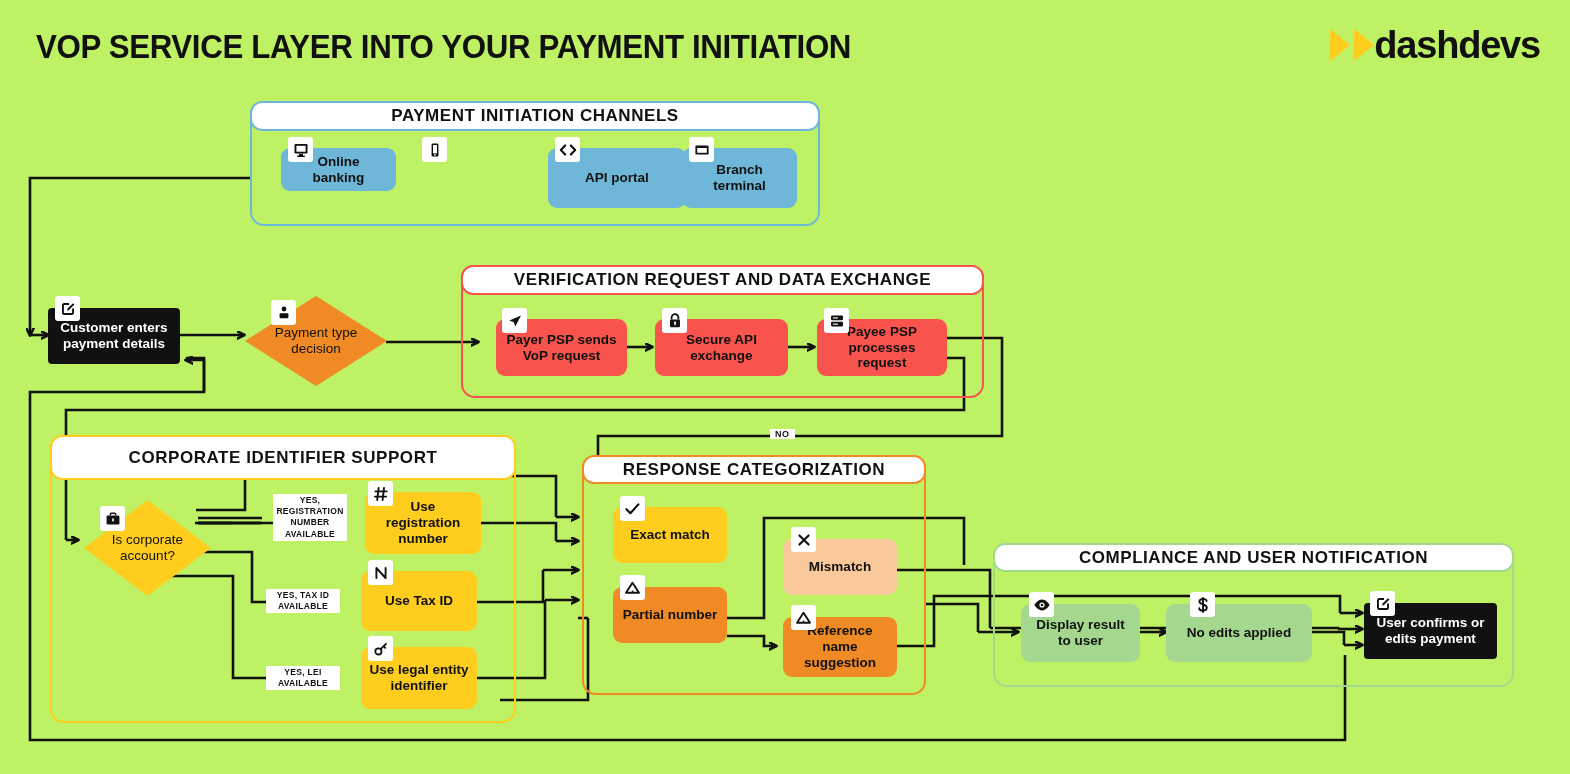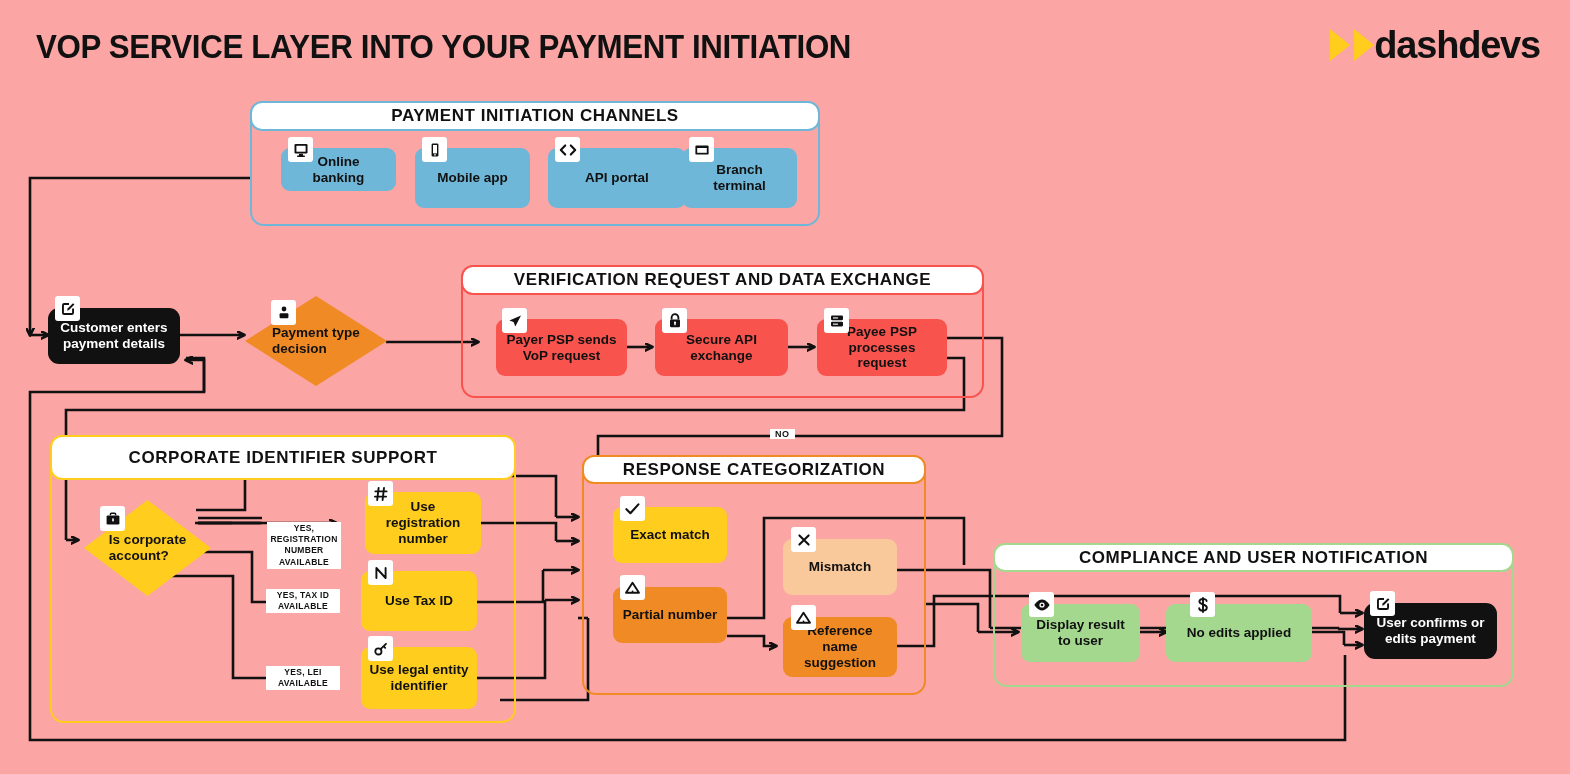--- a/index.html
+++ b/index.html
@@ -1,18 +1,18 @@
 <!DOCTYPE html>
 <html><head>
 <meta charset="utf-8">
 <style>
   html,body{margin:0;padding:0;background:#f2f2f2;}
   body{font-family:"Liberation Sans",sans-serif;}
   #page{
-    position:relative;width:1570px;height:774px;background:#fca5a5;overflow:hidden;
+    position:relative;width:1570px;height:774px;background:#bef264;overflow:hidden;
   }
   
   #header{position:absolute;left:0;top:0;width:1570px;height:92px;}
   #title{
     position:absolute;left:36px;top:27px;
     font-family:"Liberation Sans",sans-serif;
     font-weight:bold;font-size:34px;letter-spacing:-0.4px;
     color:#111111;white-space:nowrap;
     transform:scaleX(0.92);transform-origin:left center;
   }
@@ -32,37 +32,37 @@
     background:#ffffff;
   }
 
   
   .node{
     position:absolute;box-sizing:border-box;
     display:flex;align-items:center;justify-content:center;text-align:center;
     font-weight:bold;font-size:13.5px;line-height:1.18;color:#111111;
     border-radius:9px;padding:4px 6px;
   }
-  .node.dark{background:#111111;color:#ffffff;border-radius:11px;align-items:center;}
+  .node.dark{background:#111111;color:#ffffff;border-radius:4px;align-items:center;}
   .node .lbl{display:block;}
 
   
   .badge{
     position:absolute;width:25px;height:25px;background:#ffffff;
     border-radius:3px;display:flex;align-items:center;justify-content:center;
     z-index:6;
   }
   .badge svg{display:block;}
 
   
   .diamond{position:absolute;}
   .diamond .dshape{position:absolute;inset:0;background:#F08A24;
      clip-path:polygon(50% 0,100% 50%,50% 100%,0 50%);}
   .diamond .dtext{position:absolute;inset:0;display:flex;align-items:center;justify-content:center;
-     font-weight:bold;font-size:13.5px;line-height:1.18;color:#111111;z-index:3;}
+     text-align:center;font-weight:normal;font-size:13.5px;line-height:1.18;color:#111111;z-index:3;}
 
   
   .edgelbl{
     position:absolute;text-align:center;font-weight:bold;font-size:8.5px;
     letter-spacing:0.3px;line-height:1.32;color:#111111;background:#ffffff;
     padding:1px 3px;
   }
   .nolbl{
     position:absolute;font-weight:bold;font-size:9px;letter-spacing:0.5px;
     color:#111111;background:#ffffff;padding:0 5px;
@@ -188,23 +188,20 @@
     <span class="lbl">Online<br>banking</span>
   </div>
 
   <div class="badge" style="left:422px;top:137px;">
     <svg width="16" height="16" viewBox="0 0 16 16">
         <rect x="4.6" y="1.4" width="6.8" height="13.2" rx="1.4" fill="#111"></rect>
         <rect x="6" y="3" width="4" height="8.4" fill="#fff"></rect>
         <circle cx="8" cy="12.8" r="0.85" fill="#fff"></circle>
       </svg>
   </div>
-  <div class="node" style="left:415px;top:148px;width:115px;height:60px;background:#6FB7D8;">
-    <span class="lbl">Mobile app</span>
-  </div>
 
   <div class="badge" style="left:555px;top:137px;">
     <svg width="18" height="16" viewBox="0 0 18 16">
         <path d="M6.2 3.4 L1.8 8 L6.2 12.6" fill="none" stroke="#111" stroke-width="2.1" stroke-linecap="round" stroke-linejoin="round"></path>
         <path d="M11.8 3.4 L16.2 8 L11.8 12.6" fill="none" stroke="#111" stroke-width="2.1" stroke-linecap="round" stroke-linejoin="round"></path>
       </svg>
   </div>
   <div class="node" style="left:548px;top:148px;width:138px;height:60px;background:#6FB7D8;">
     <span class="lbl">API portal</span>
   </div>
@@ -379,18 +376,18 @@
   <div class="badge" style="left:1370px;top:591px;">
     <svg width="16" height="16" viewBox="0 0 16 16">
         <path d="M2 4.2 A2.2 2.2 0 0 1 4.2 2 H9 V3.9 H4.2 A0.3 0.3 0 0 0 3.9 4.2 V11.8 A0.3 0.3 0 0 0 4.2 12.1 H11.8 A0.3 0.3 0 0 0 12.1 11.8 V7.5 H14 V11.8 A2.2 2.2 0 0 1 11.8 14 H4.2 A2.2 2.2 0 0 1 2 11.8 Z" fill="#111"></path>
         <path d="M7.2 9.8 L7.6 7.6 L13 2.2 L14.4 3.6 L9 9 Z" fill="#111"></path>
       </svg>
   </div>
   <div class="node dark" style="left:1364px;top:603px;width:133px;height:56px;">
     <span class="lbl">User confirms or<br>edits payment</span>
   </div>
 
-  <div class="edgelbl" style="left:267px;top:494px;width:68px;margin-top:28px;">YES,<br>REGISTRATION<br>NUMBER<br>AVAILABLE</div>
+  <div class="edgelbl" style="left:273px;top:494px;width:68px;">YES,<br>REGISTRATION<br>NUMBER<br>AVAILABLE</div>
   <div class="edgelbl" style="left:266px;top:589px;width:68px;">YES, TAX ID<br>AVAILABLE</div>
   <div class="edgelbl" style="left:266px;top:666px;width:68px;">YES, LEI<br>AVAILABLE</div>
   <div class="nolbl" style="left:770px;top:429px;">NO</div>
 
 </div>
 
 </body></html>

